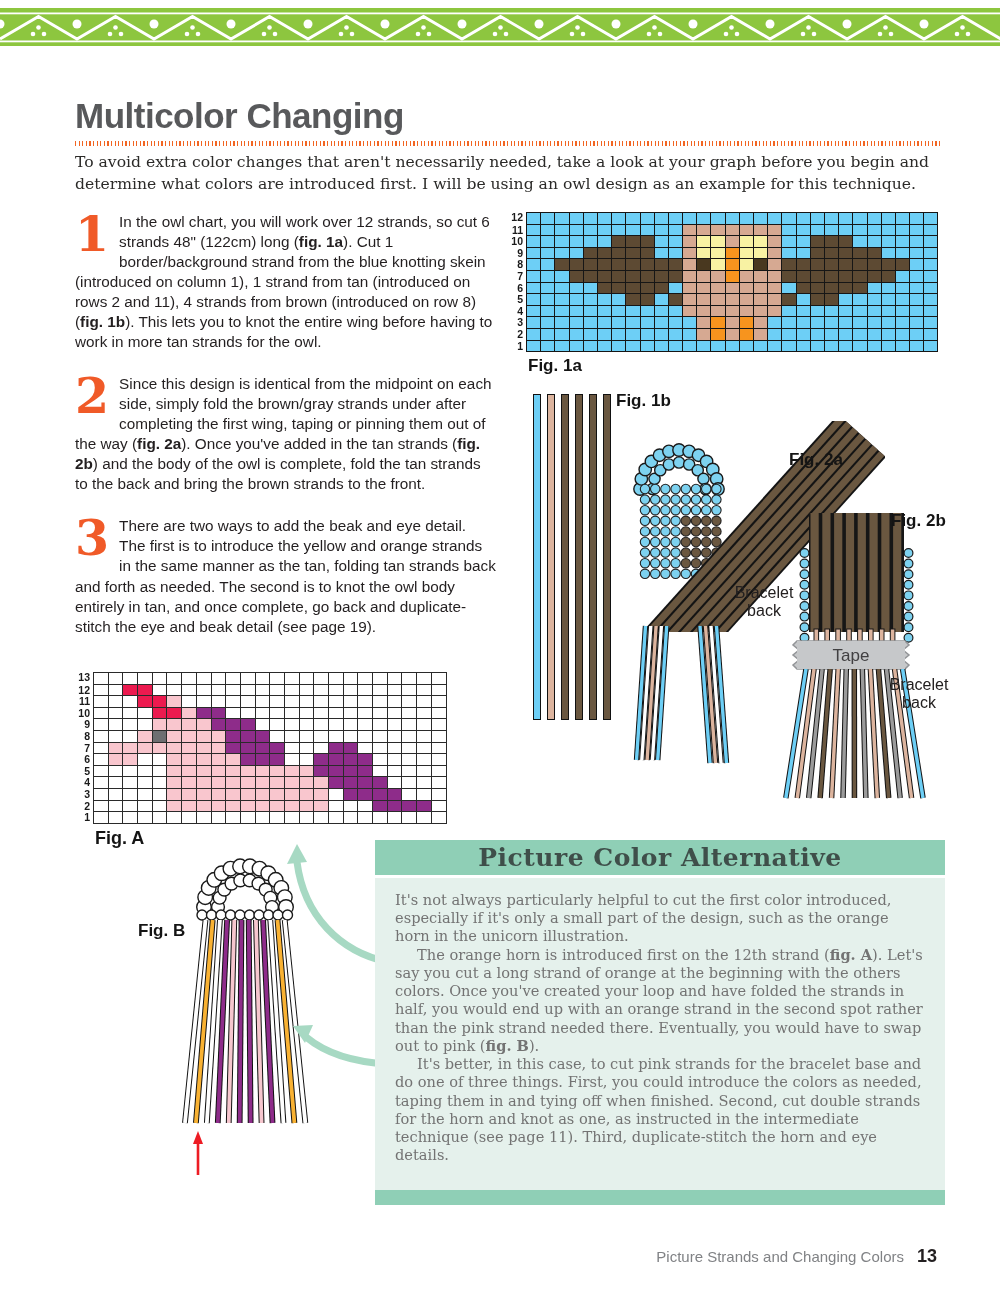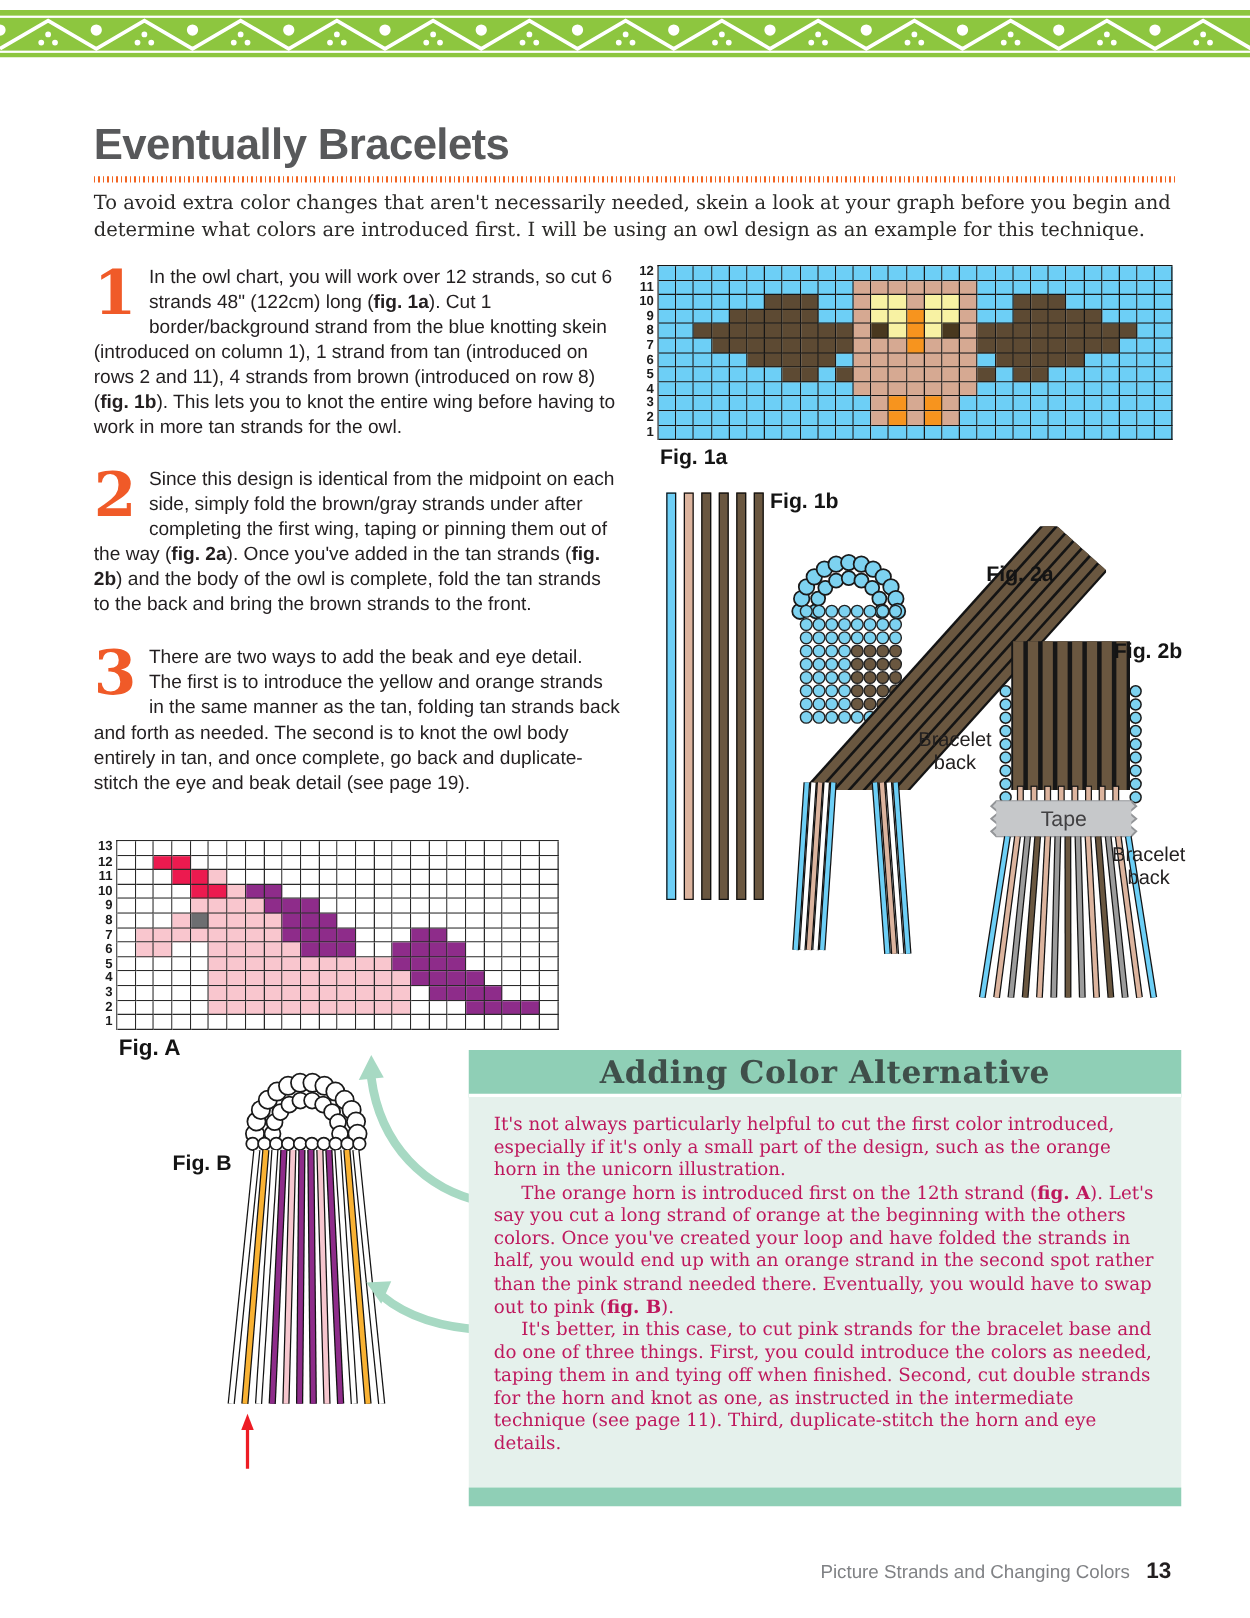--- a/index.html
+++ b/index.html
@@ -40,21 +40,21 @@
   
   #fig1b{left:533px;top:394px;height:326px;display:flex;gap:6.5px;}
   #fig1b .strand{width:7.5px;height:100%;border:1.5px solid #111;}
 
   
   #teal-box{left:375px;top:840px;width:570px;}
   #box-header{height:38px;background:#8fcfb6;border-bottom:3px solid #fff;
       display:flex;align-items:center;justify-content:center;}
   #box-title{font:bold 25px "DejaVu Serif",serif;color:#3f4f4a;letter-spacing:0.5px;}
   #box-body{background:#e5f1ec;height:312px;overflow:hidden;padding:13px 20px 0 20px;}
-  .boxp{margin:0;font:14.6px/1.25 "DejaVu Serif",serif;color:#be185d;}
+  .boxp{margin:0;font:14.6px/1.25 "DejaVu Serif",serif;color:#737373;}
   .boxp.ind{text-indent:22px;}
   #box-footer{height:15px;background:#8fcfb6;}
 
   
   #figB-caption{left:150px;top:1182px;width:196px;text-align:center;
       font:600 16px/1.2 "Liberation Sans",sans-serif;color:#231f20;}
 
   
   #footer{top:1246px;right:63px;display:flex;align-items:baseline;gap:13px;}
   #footer-text{color:#808285;font-size:15px;}
@@ -119,23 +119,23 @@
         <circle cx="885.5" cy="19.5" r="2.3" fill="#fff"></circle>
         <circle cx="880" cy="26" r="2.3" fill="#fff"></circle>
         <circle cx="891" cy="26" r="2.3" fill="#fff"></circle>
         <circle cx="924" cy="16" r="4.5" fill="#fff"></circle>
         <circle cx="962.5" cy="19.5" r="2.3" fill="#fff"></circle>
         <circle cx="957" cy="26" r="2.3" fill="#fff"></circle>
         <circle cx="968" cy="26" r="2.3" fill="#fff"></circle>
       </g>
   </svg>
 
-  <div id="page-title" class="abs">Eventually Bracelets</div>
+  <div id="page-title" class="abs">Multicolor Changing</div>
   <div id="title-rule" class="abs"></div>
-  <div id="intro" class="abs">To avoid extra color changes that aren't necessarily needed, skein a look at your graph before you begin and determine what colors are introduced first. I will be using an owl design as an example for this technique.</div>
+  <div id="intro" class="abs">To avoid extra color changes that aren't necessarily needed, take a look at your graph before you begin and determine what colors are introduced first. I will be using an owl design as an example for this technique.</div>
 
   <div id="steps" class="abs">
       <div class="step"><span class="stepnum">1</span><span>In the owl chart, you will work over 12 strands, so cut 6 strands 48" (122cm) long (</span><span class="b">fig. 1a</span><span>). Cut 1 border/background strand from the blue knotting skein (introduced on column 1), 1 strand from tan (introduced on rows 2 and 11), 4 strands from brown (introduced on row 8) (</span><span class="b">fig. 1b</span><span>). This lets you to knot the entire wing before having to work in more tan strands for the owl.</span></div>
       <div class="step"><span class="stepnum">2</span><span>Since this design is identical from the midpoint on each side, simply fold the brown/gray strands under after completing the first wing, taping or pinning them out of the way (</span><span class="b">fig. 2a</span><span>). Once you've added in the tan strands (</span><span class="b">fig. 2b</span><span>) and the body of the owl is complete, fold the tan strands to the back and bring the brown strands to the front.</span></div>
       <div class="step"><span class="stepnum">3</span><span>There are two ways to add the beak and eye detail. The first is to introduce the yellow and orange strands in the same manner as the tan, folding tan strands back and forth as needed. The second is to knot the owl body entirely in tan, and once complete, go back and duplicate-stitch the eye and beak detail (see page 19).</span></div>
     </div>
 
   <div id="owl-chart" class="abs grid" style="left:506px;top:212px;">
       <div class="grow">
         <div class="glab">12</div>
@@ -1220,21 +1220,21 @@
       <polygon points="297,844 287,864 307,862" fill="#a7d9c3"></polygon>
     </g>
     <g>
       <path d="M 388,1064 C 350,1062 324,1052 306,1037" stroke="#a7d9c3" stroke-width="7" fill="none" stroke-linecap="round"></path>
       <polygon points="293,1026 313,1025 305,1043" fill="#a7d9c3"></polygon>
     </g>
   </svg>
 
   <div id="teal-box" class="abs">
     <div id="box-header">
-      <span id="box-title">Adding Color Alternative</span>
+      <span id="box-title">Picture Color Alternative</span>
     </div>
     <div id="box-body">
         <p class="boxp"><span>It's not always particularly helpful to cut the first color introduced, especially if it's only a small part of the design, such as the orange horn in the unicorn illustration.</span></p>
         <p class="boxp ind"><span>The orange horn is introduced first on the 12th strand (</span><span class="b">fig. A</span><span>). Let's say you cut a long strand of orange at the beginning with the others colors. Once you've created your loop and have folded the strands in half, you would end up with an orange strand in the second spot rather than the pink strand needed there. Eventually, you would have to swap out to pink (</span><span class="b">fig. B</span><span>).</span></p>
         <p class="boxp ind"><span>It's better, in this case, to cut pink strands for the bracelet base and do one of three things. First, you could introduce the colors as needed, taping them in and tying off when finished. Second, cut double strands for the horn and knot as one, as instructed in the intermediate technique (see page 11). Third, duplicate-stitch the horn and eye details.</span></p>
       </div>
     <div id="box-footer"></div>
   </div>
 
   <div id="footer" class="abs">

